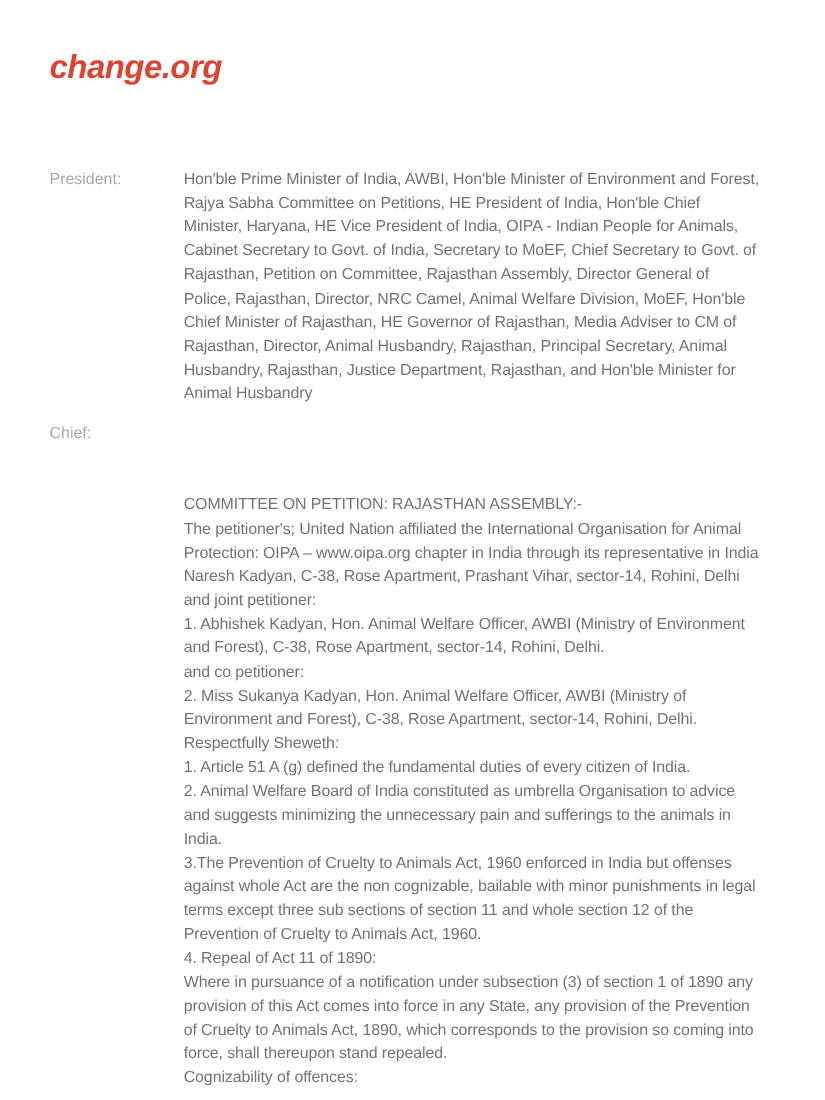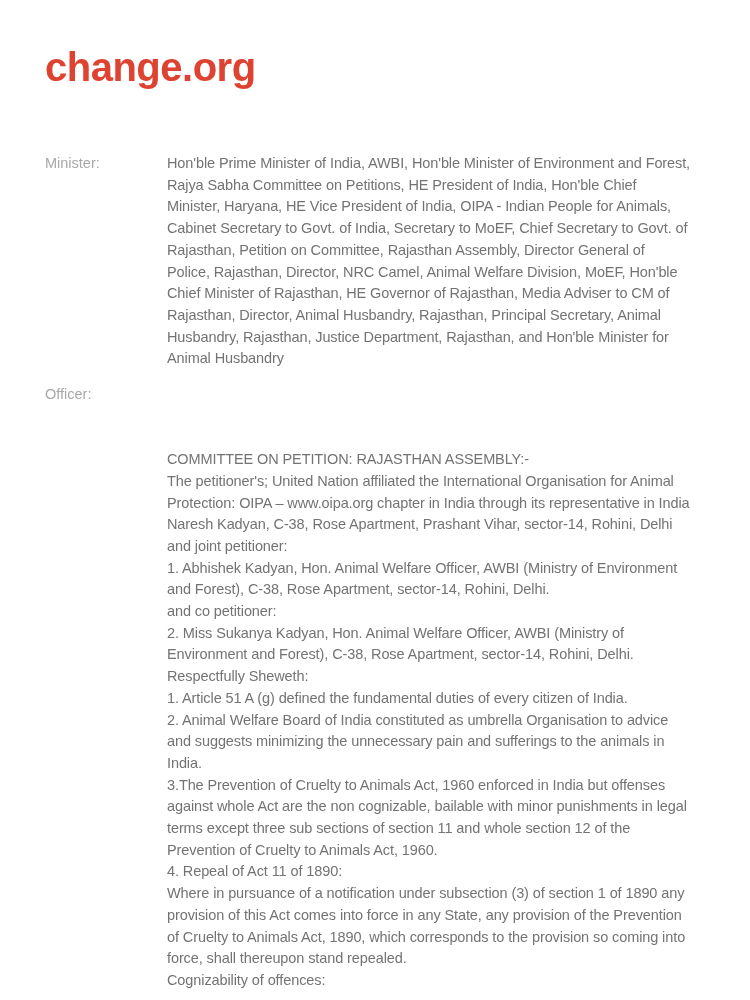--- a/index.html
+++ b/index.html
@@ -12,24 +12,25 @@
     width: 750px;
     height: 1000px;
     background: #ffffff;
     font-family: "Liberation Sans", "DejaVu Sans", sans-serif;
     overflow: hidden;
   }
   .logo {
     position: absolute;
     left: 45px;
     top: 45px;
-    font-size: 40px;
+    font-size: 30px;
     font-weight: 700;
     letter-spacing: -0.5px;
     color: #de4331;
+    font-style: italic;
   }
   .row {
     position: absolute;
     left: 45px;
     display: flex;
     align-items: flex-start;
   }
   .row-recipient { top: 153px; }
   .row-letter    { top: 384px; }
   .label {
@@ -53,35 +54,35 @@
   }
 </style>
 </head>
 <body>
 
 <div class="page">
 
   <div class="logo">change.org</div>
 
   <div class="row row-recipient">
-    <div class="label">Minister:</div>
+    <div class="label">President:</div>
     <div class="content">Hon'ble Prime Minister of India, AWBI, Hon'ble Minister of Environment and Forest,
 Rajya Sabha Committee on Petitions, HE President of India, Hon'ble Chief
 Minister, Haryana, HE Vice President of India, OIPA - Indian People for Animals,
 Cabinet Secretary to Govt. of India, Secretary to MoEF, Chief Secretary to Govt. of
 Rajasthan, Petition on Committee, Rajasthan Assembly, Director General of
 Police, Rajasthan, Director, NRC Camel, Animal Welfare Division, MoEF, Hon'ble
 Chief Minister of Rajasthan, HE Governor of Rajasthan, Media Adviser to CM of
 Rajasthan, Director, Animal Husbandry, Rajasthan, Principal Secretary, Animal
 Husbandry, Rajasthan, Justice Department, Rajasthan, and Hon'ble Minister for
 Animal Husbandry</div>
   </div>
 
   <div class="row row-letter">
-    <div class="label">Officer:</div>
+    <div class="label">Chief:</div>
     <div class="content">
       <div class="letter-body">COMMITTEE ON PETITION: RAJASTHAN ASSEMBLY:-
 The petitioner's; United Nation affiliated the International Organisation for Animal
 Protection: OIPA – www.oipa.org chapter in India through its representative in India
 Naresh Kadyan, C-38, Rose Apartment, Prashant Vihar, sector-14, Rohini, Delhi
 and joint petitioner:
 1. Abhishek Kadyan, Hon. Animal Welfare Officer, AWBI (Ministry of Environment
 and Forest), C-38, Rose Apartment, sector-14, Rohini, Delhi.
 and co petitioner:
 2. Miss Sukanya Kadyan, Hon. Animal Welfare Officer, AWBI (Ministry of

